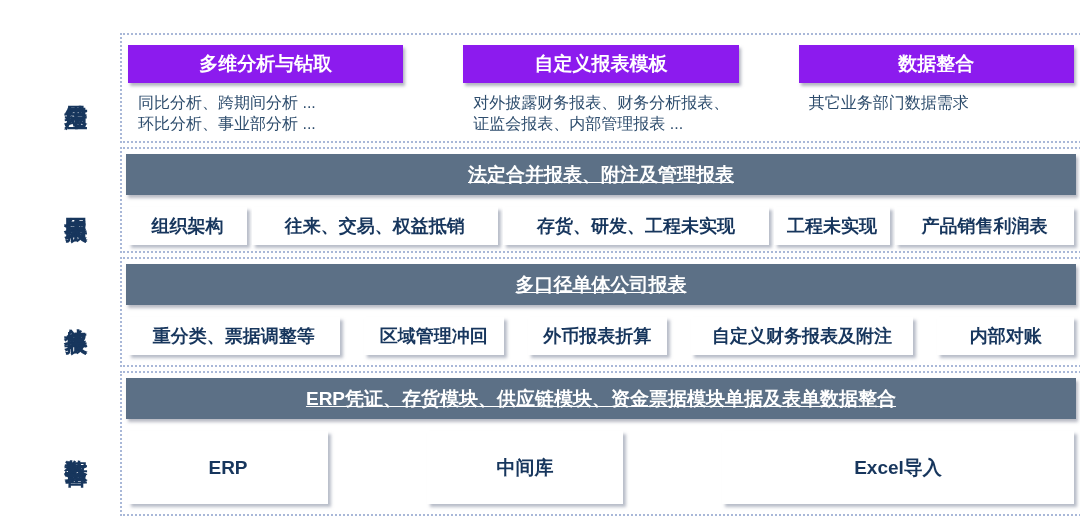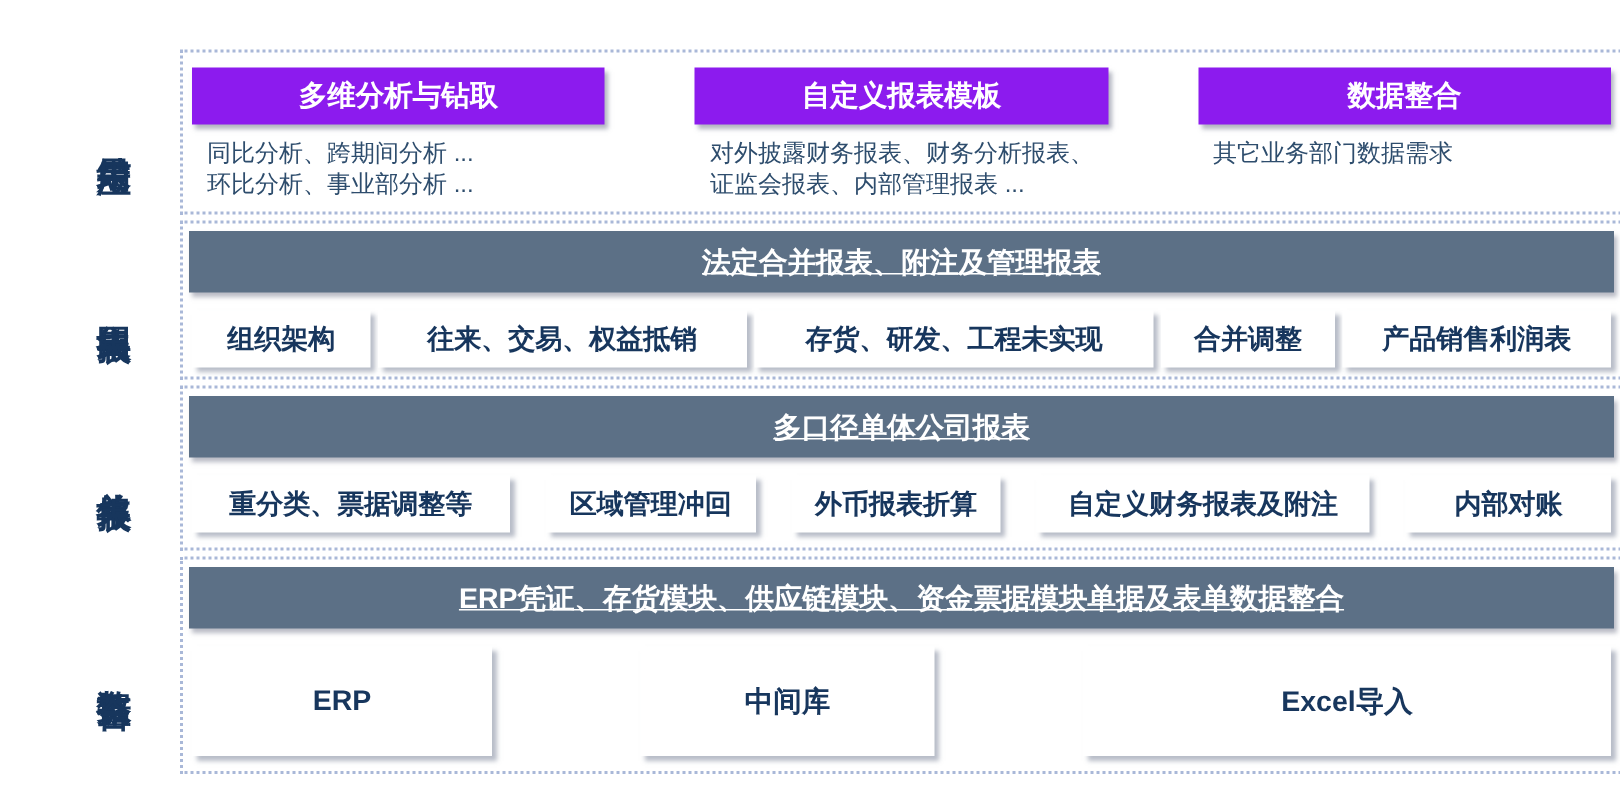--- a/index.html
+++ b/index.html
@@ -90,20 +90,21 @@
     display: flex;
     align-items: center;
     justify-content: center;
     box-shadow: 2px 3px 3px rgba(115,120,140,0.5);
     white-space: nowrap;
     text-decoration: underline;
   }
   .box-row {
     display: flex;
     margin: 12px 8px 0 6px;
+    justify-content: flex-end;
   }
   .wbox {
     background: #ffffff;
     box-shadow: 3px 3px 3px rgba(125,135,155,0.55);
     display: flex;
     align-items: center;
     justify-content: center;
     font-size: 18px;
     font-weight: bold;
     color: #17365D;
@@ -156,21 +157,21 @@
   <div class="layer layer-2">
     <div class="rail">
       <span class="vlabel">集团报表</span>
     </div>
     <div class="band">
       <div class="slate-header">法定合并报表、附注及管理报表</div>
       <div class="box-row row-group">
         <div class="wbox" style="--w:98">组织架构</div>
         <div class="wbox" style="--w:214">往来、交易、权益抵销</div>
         <div class="wbox" style="--w:233">存货、研发、工程未实现</div>
-        <div class="wbox" style="--w:95">合并调整</div>
+        <div class="wbox" style="--w:95">工程未实现</div>
         <div class="wbox" style="--w:153">产品销售利润表</div>
       </div>
     </div>
   </div>
 
   <div class="layer layer-3">
     <div class="rail">
       <span class="vlabel">单体报表</span>
     </div>
     <div class="band">

